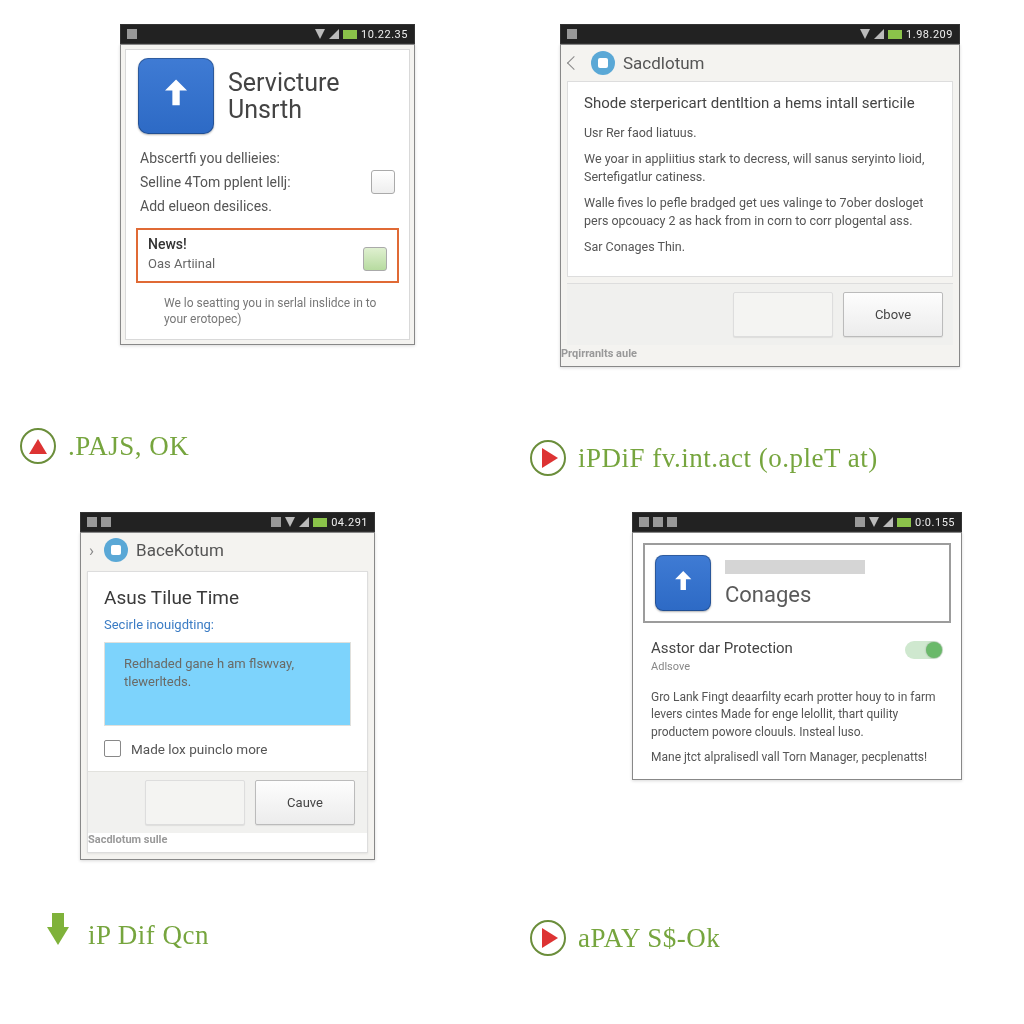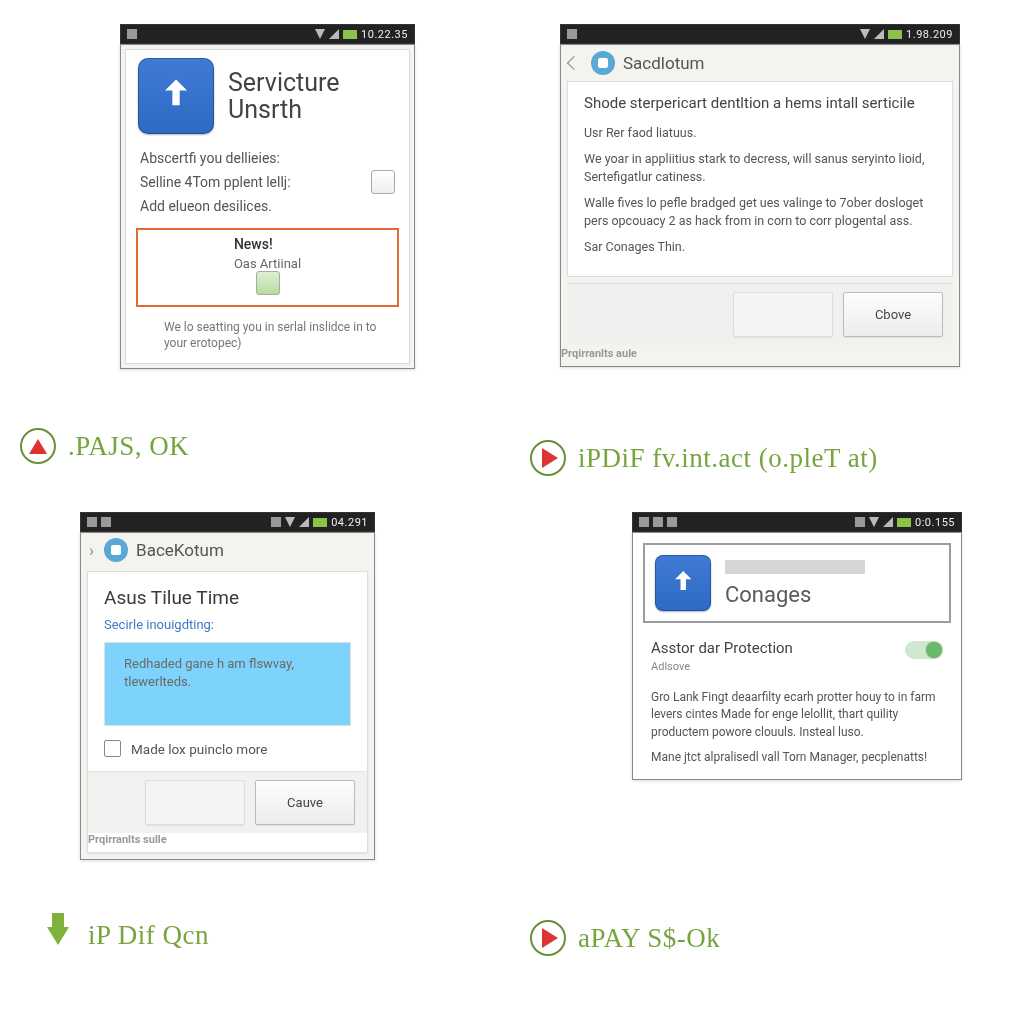--- a/index.html
+++ b/index.html
@@ -88,21 +88,21 @@
   .chkbox {
     width: 24px; height: 24px; border: 1px solid #aaa; border-radius: 3px;
     background: linear-gradient(#fff,#eee);
   }
   .chkbox.on { background: linear-gradient(#dff0d0,#b7dba0); }
   .q1 .hl {
     border: 2px solid #e06a35;
     margin: 4px 10px;
     padding: 6px 10px 10px 10px;
   }
-  .q1 .hl-row { display:flex; justify-content:space-between; align-items:center;flex-direction:column; }
+  .q1 .hl-row { display:flex; justify-content:space-between; align-items:flex-end; }
   .q1 .hl-title { color:#333; font-size:14px; font-weight:500; margin-bottom:4px; }
   .q1 .hl-sub { color:#666; font-size:13px; }
   .q1 .footnote { padding: 8px 14px 12px 14px; color:#777; font-size:12px; line-height:1.35;margin-left:24px; }
 
   
   .q2 .hdr {
     display:flex; align-items:center; gap:8px;
     padding: 6px 8px;
     font-size:17px; color:#555;
   }
@@ -321,21 +321,21 @@
         <span>Redhaded gane h am flswvay, tlewerlteds.</span>
       </div>
       <div class="chk-line">
         <span class="chk-sm"></span>
         <span>Made lox puinclo more</span>
       </div>
       <div class="btnrow">
         <div class="btn flat"></div>
         <div class="btn">Cauve</div>
       </div>
-      <div class="tiny">Prqirranlts sulle</div>
+      <div class="tiny">Sacdlotum sulle</div>
     </div>
   </div>
 </div>
 
 <div class="quadrant q4">
   <div class="statusbar">
     <div class="sb-left">
       <span class="sb-icon"></span>
       <span class="sb-icon"></span>
       <span class="sb-icon"></span>

